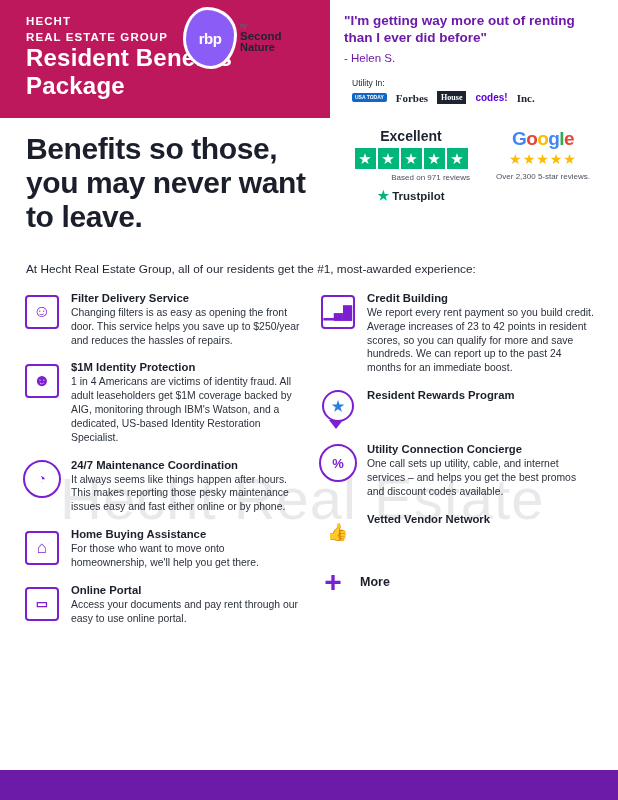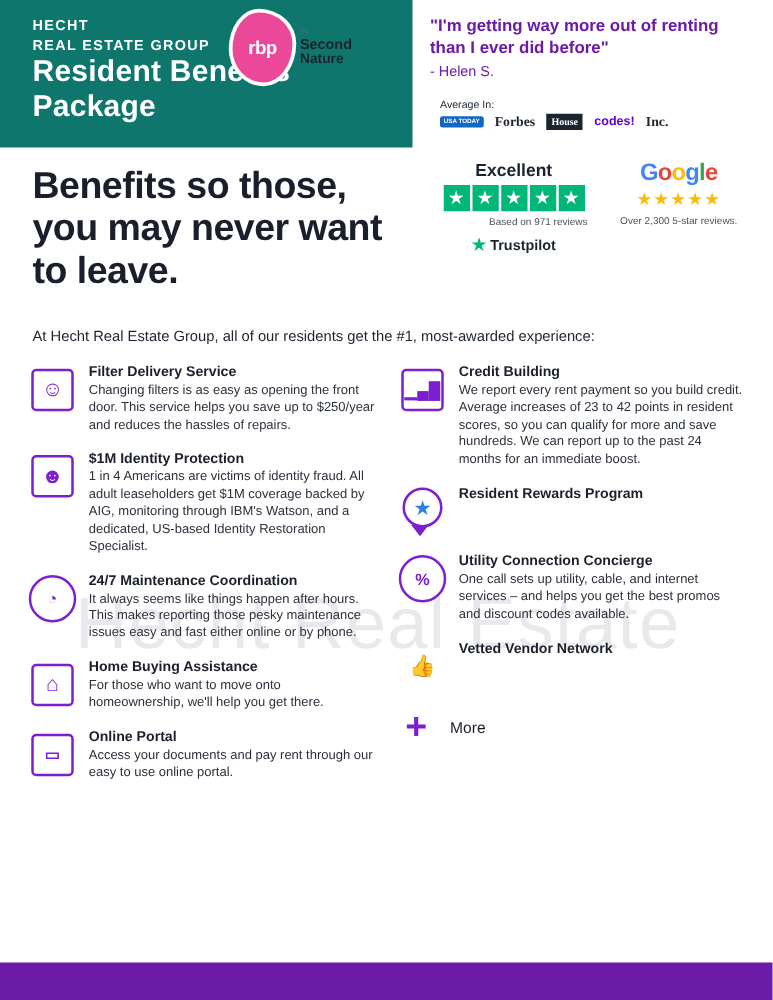--- a/index.html
+++ b/index.html
@@ -12,21 +12,21 @@
   }
 
   
   .header {
     position: relative;
     height: 118px;
     display: flex;
   }
   .header-left {
     width: 330px;
-    background: #0f766e;
+    background: #be185d;
     color: #ffffff;
     padding: 14px 16px 0 26px;
     position: relative;
   }
   .brand-name {
     font-size: 11.5px;
     font-weight: bold;
     letter-spacing: 1.1px;
     line-height: 1.35;
   }
@@ -60,21 +60,21 @@
     position: absolute;
     left: 186px;
     top: 10px;
     display: flex;
     align-items: center;
     gap: 6px;
     z-index: 5;
   }
   .rbp-blob {
     width: 48px; height: 56px;
-    background: #ec4899;
+    background: #8b5cf6;
     border-radius: 44% 56% 48% 52% / 52% 44% 56% 48%;
     position: relative;
     box-shadow: 0 0 0 3px #ffffff;
   }
   .rbp-blob span {
     position: absolute; inset: 0;
     display: flex; align-items: center; justify-content: center;
     color: #ffffff; font-weight: bold; font-size: 15px;
     letter-spacing: -0.5px;
   }
@@ -214,21 +214,21 @@
   }
   .ic-star { color: #2b7fe0; font-size: 14px; }
 
   .more-row {
     display: flex; align-items: center; gap: 12px; margin-top: 4px;
   }
   .plus {
     width: 30px; text-align: center;
     color: #7b1fd0; font-size: 30px; font-weight: bold; line-height: 1;
   }
-  .more-label { font-size: 12.5px; font-weight: normal; color: #1a1f2b; }
+  .more-label { font-size: 12.5px; font-weight: bold; color: #1a1f2b; }
 
   
   .footer {
     position: absolute; left: 0; bottom: 0;
     width: 100%; height: 30px;
     background: #6c1aa8;
   }
   .footer-bar2 {
     position: absolute; left: 0; bottom: 30px;
     width: 100%; height: 4px; background: #ffffff;
@@ -256,21 +256,21 @@
     <span>rbp</span>
   </div>
   <div class="sn-logo">
     <div class="sn-by">by</div>
     <div class="sn-second">Second</div>
     <div class="sn-nature">Nature</div>
   </div>
 </div>
 
 <div class="featured">
-  <div class="featured-label">Average In:</div>
+  <div class="featured-label">Utility In:</div>
   <div class="logos-row">
     <div class="logo-usatoday">USA TODAY</div>
     <div class="logo-forbes">Forbes</div>
     <div class="logo-house">House</div>
     <div class="logo-yahoo">codes!</div>
     <div class="logo-inc">Inc.</div>
   </div>
 </div>
 
 <div class="ratings">

